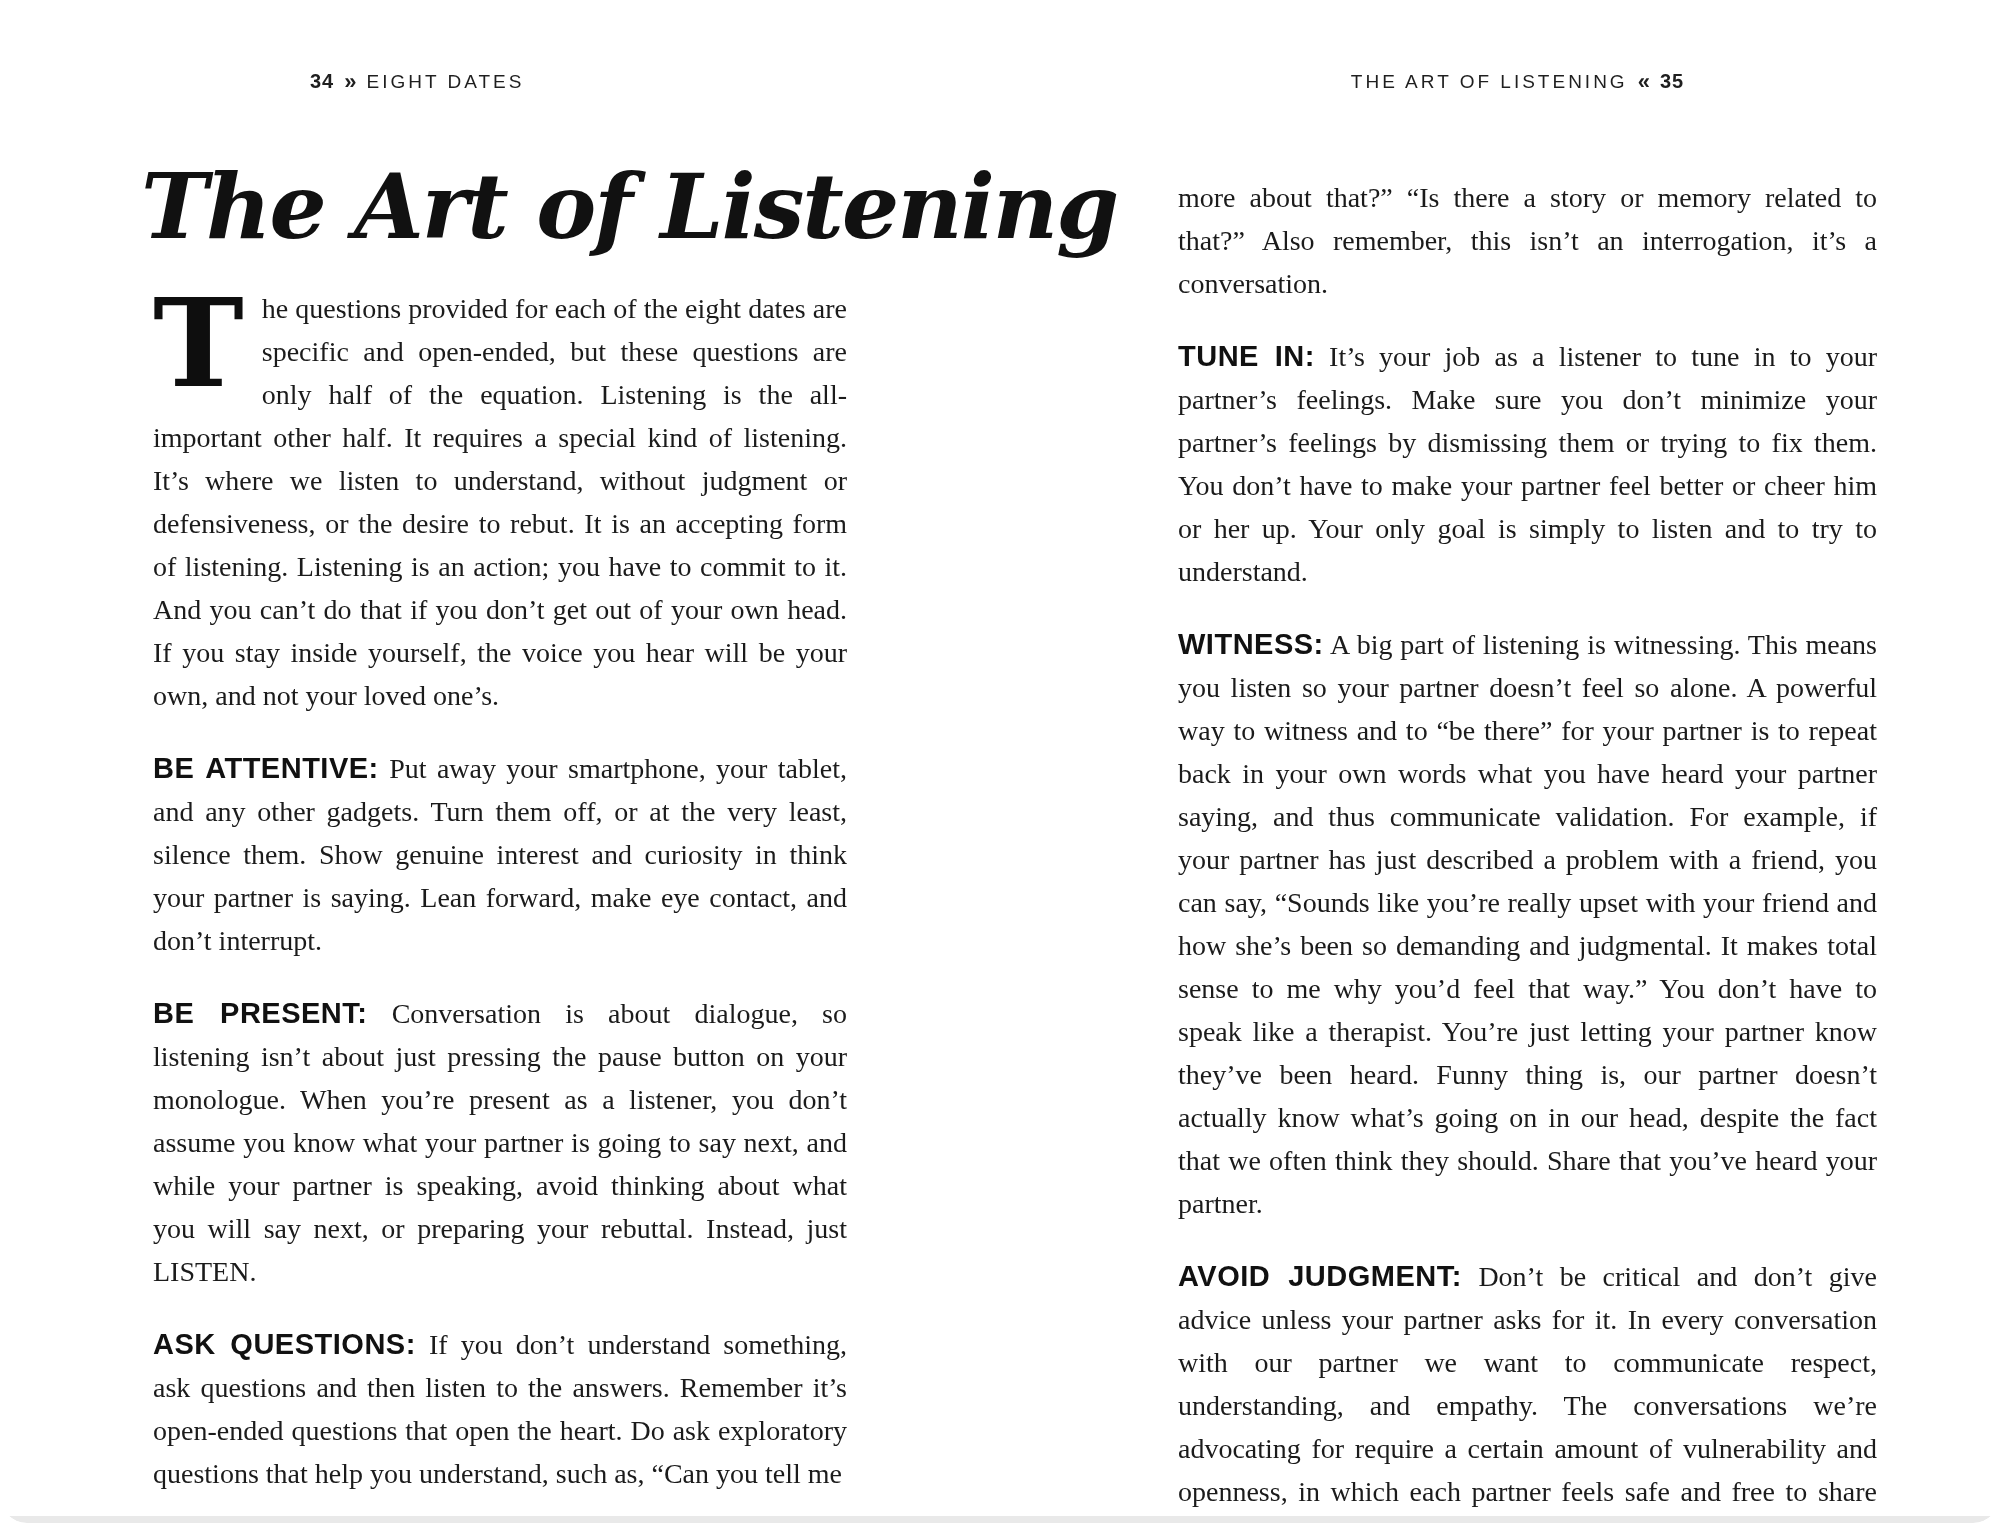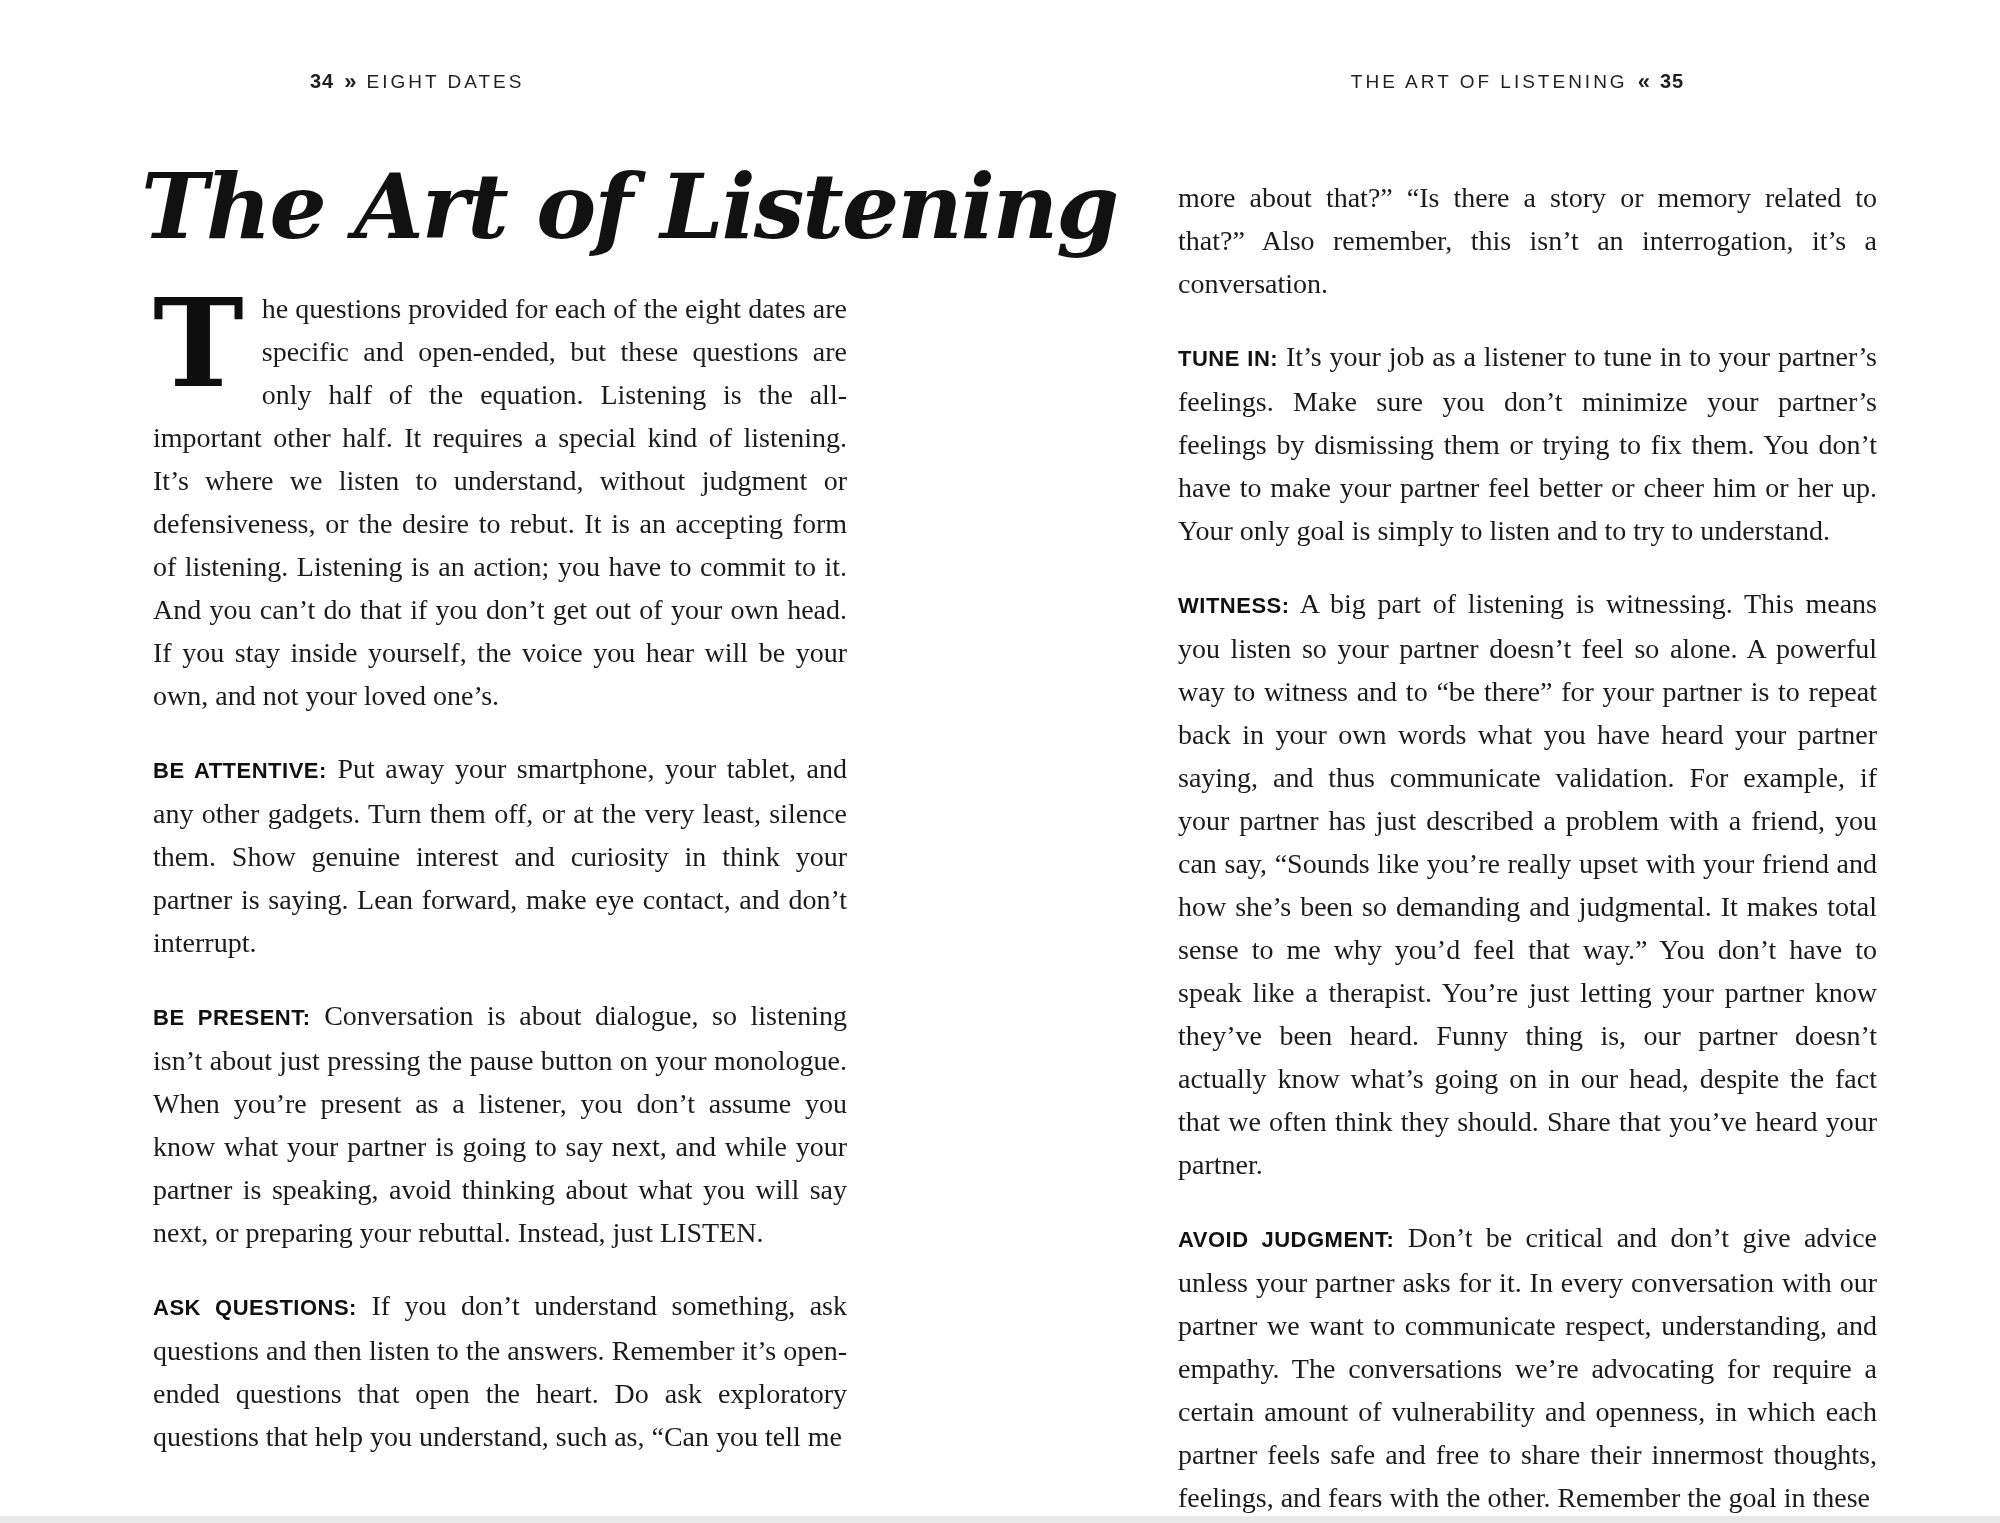--- a/index.html
+++ b/index.html
@@ -1,15 +1,15 @@
 <!DOCTYPE html>
 <html><head>
 <meta charset="utf-8">
 <style>
-  * { box-sizing: border-box; }
+  * { box-sizing: border-box; border-radius: 27px; }
   html, body { margin: 0; padding: 0; background: #ffffff; }
   .spread {
     position: relative;
     width: 2000px;
     height: 1523px;
     background: #ffffff;
     display: flex;
     font-family: "Liberation Serif", serif;
     color: #1b1b1b;
     overflow: hidden;
@@ -49,21 +49,21 @@
     text-align: justify;
     margin: 8px;
     color: #1b1b1b;
   }
   .section-par { margin-top: 30px; }
   .cont-par { margin-top: 82px; }
 
   .label {
     font-family: "Liberation Sans", sans-serif;
     font-weight: 700;
-    font-size: 22px;
+    font-size: 29px;
     letter-spacing: 0.5px;
     color: #111111;
   }
   .it { }
 
   .dropcap {
     float: left;
     font-family: "DejaVu Serif", serif;
     font-weight: 700;
     font-size: 122px;

